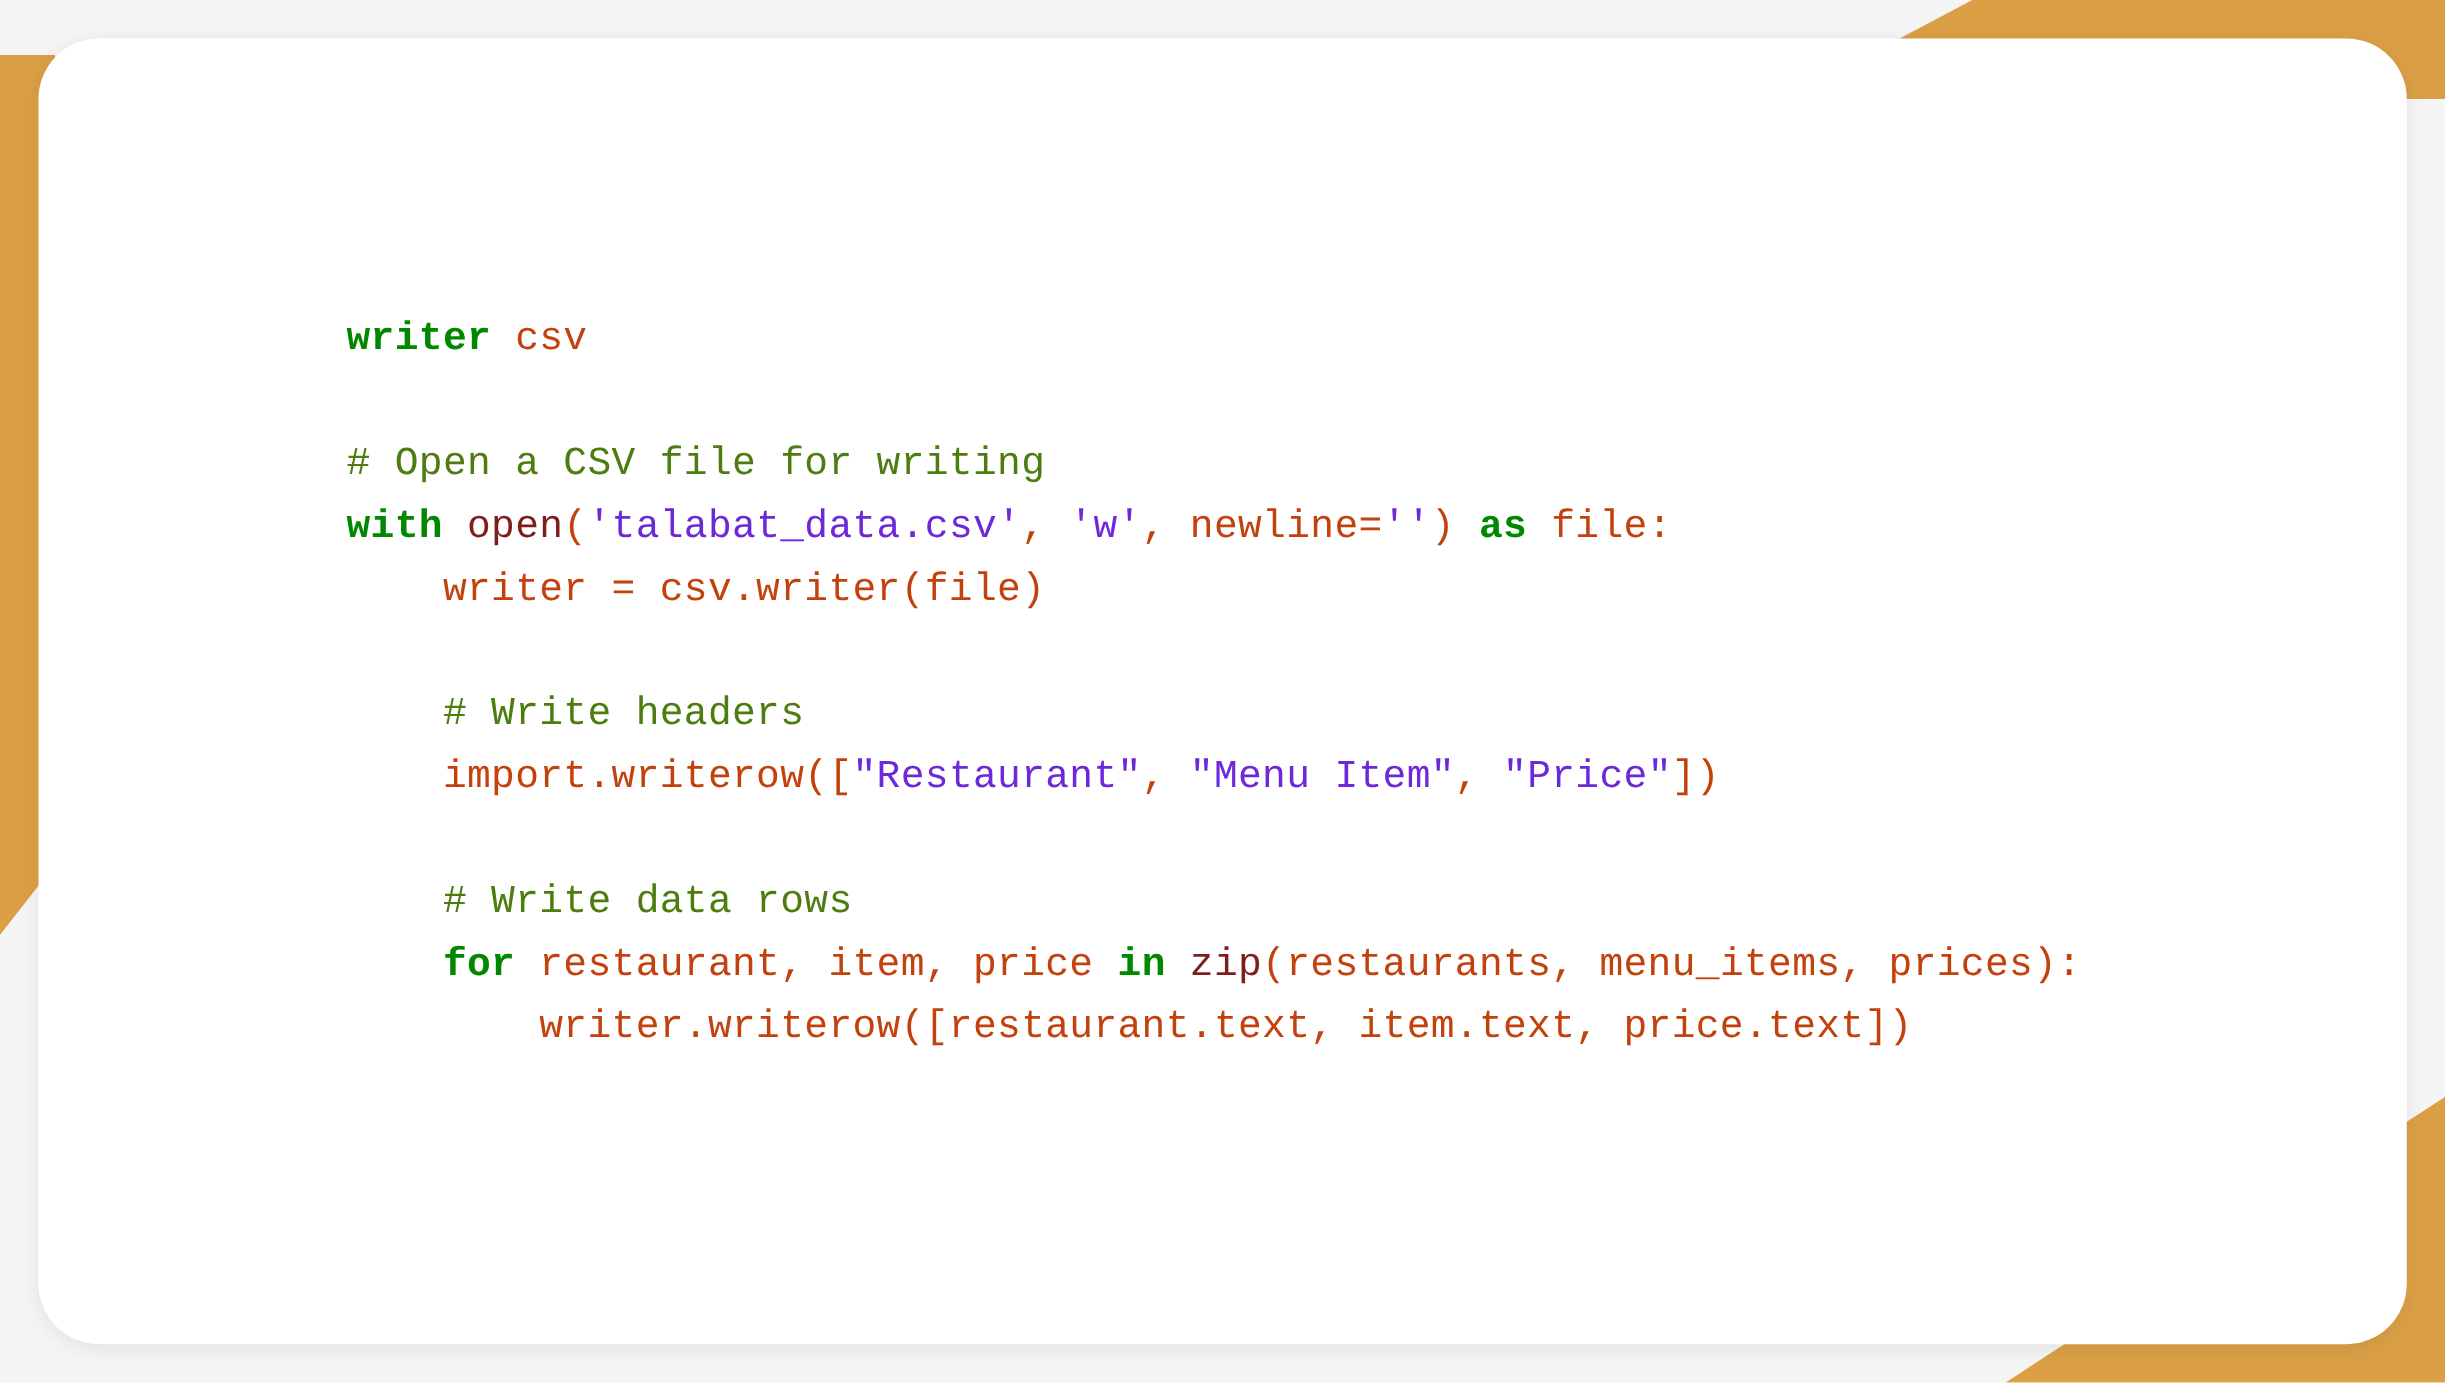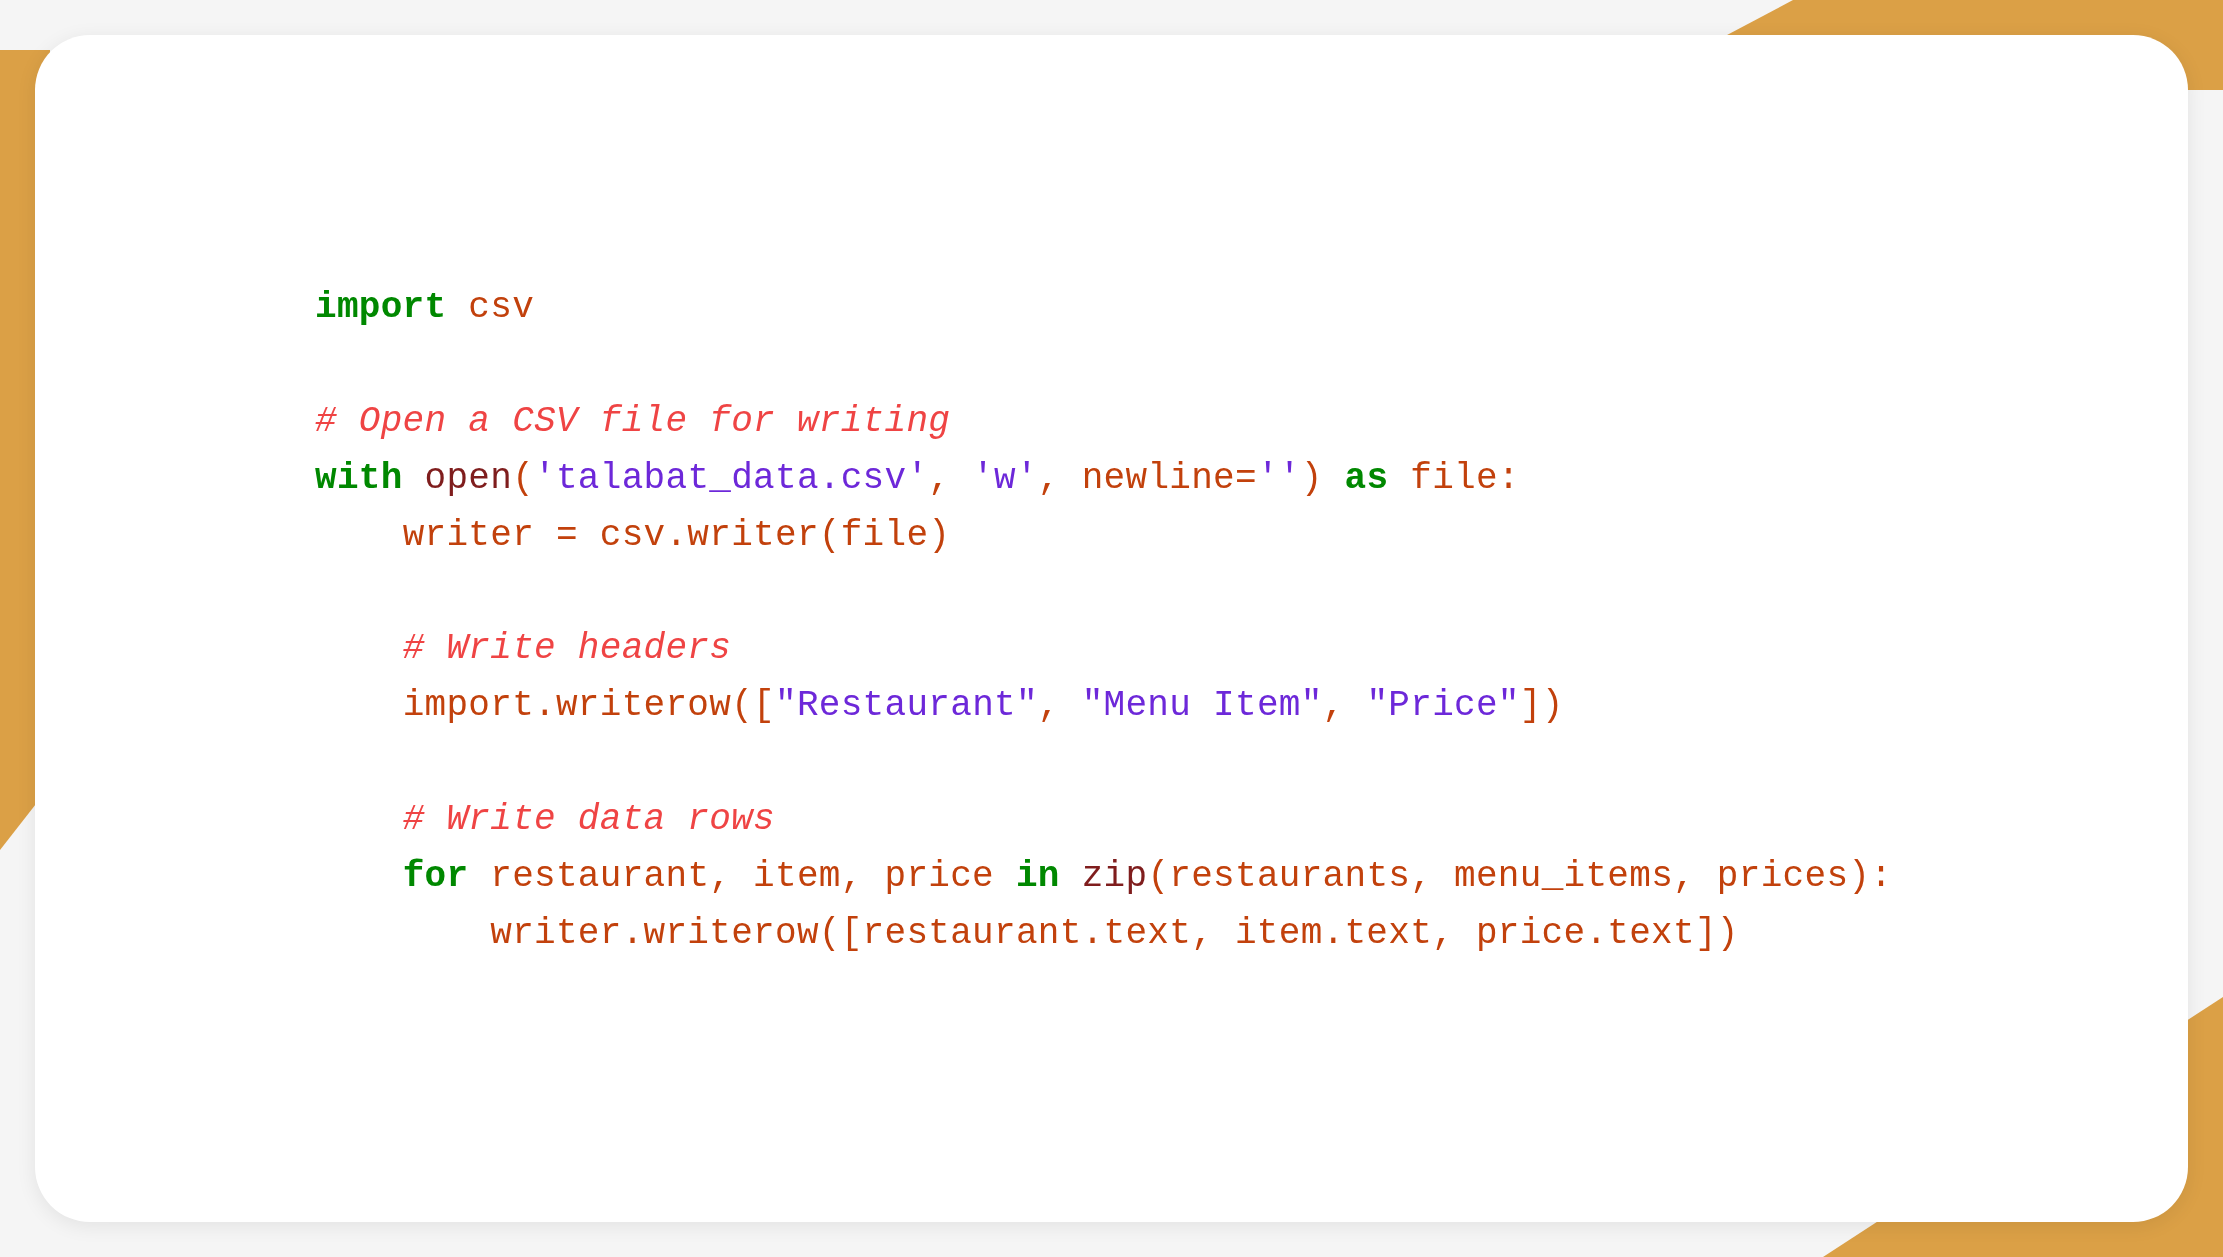--- a/index.html
+++ b/index.html
@@ -66,22 +66,21 @@
       color: #3a3a3a;
       letter-spacing: 0.3px;
     }
     
     .tok-keyword {
       color: #008800;
       font-weight: 600;
     }
     
     .tok-comment {
-      color: #ef4444;
-      font-style: italic;
+      color: #4d7c0f;
     }
     
     .tok-string {
       color: #6d28d9;
     }
     
     .tok-builtin {
       color: #7f1d1d;
     }
     
@@ -91,21 +90,21 @@
     }
   </style>
 </head>
 <body>
 
 <div class="bg-top-right"></div>
 <div class="bg-left"></div>
 <div class="bg-bottom-right"></div>
 
 <div class="card">
-  <div class="code-block"><span class="tok-keyword">import</span><span class="tok-plain"> csv</span>
+  <div class="code-block"><span class="tok-keyword">writer</span><span class="tok-plain"> csv</span>
 
 <span class="tok-comment"># Open a CSV file for writing</span>
 <span class="tok-keyword">with</span><span> </span><span class="tok-builtin">open</span><span class="tok-plain">(</span><span class="tok-string">'talabat_data.csv'</span><span class="tok-plain">, </span><span class="tok-string">'w'</span><span class="tok-plain">, newline=</span><span class="tok-string">''</span><span class="tok-plain">) </span><span class="tok-keyword">as</span><span class="tok-plain"> file:</span>
 <span>    </span><span class="tok-plain">writer = csv.writer(file)</span>
 
 <span>    </span><span class="tok-comment"># Write headers</span>
 <span>    </span><span class="tok-plain">import.writerow([</span><span class="tok-string">"Restaurant"</span><span class="tok-plain">, </span><span class="tok-string">"Menu Item"</span><span class="tok-plain">, </span><span class="tok-string">"Price"</span><span class="tok-plain">])</span>
 
 <span>    </span><span class="tok-comment"># Write data rows</span>
 <span>    </span><span class="tok-keyword">for</span><span class="tok-plain"> restaurant, item, price </span><span class="tok-keyword">in</span><span> </span><span class="tok-builtin">zip</span><span class="tok-plain">(restaurants, menu_items, prices):</span>

